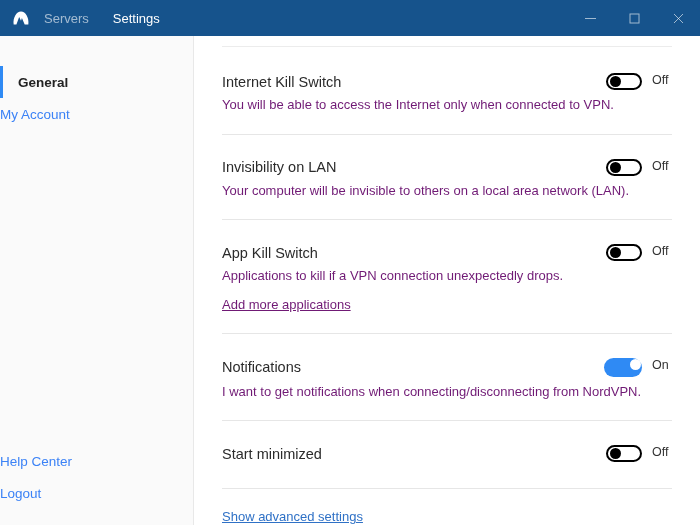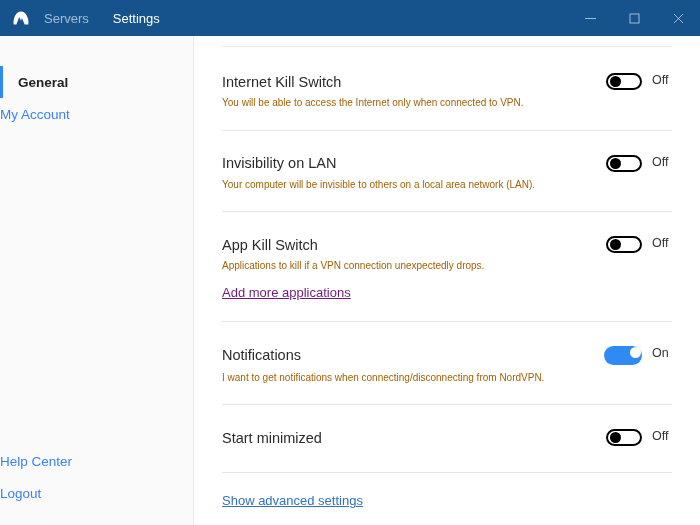--- a/index.html
+++ b/index.html
@@ -20,21 +20,21 @@
   .side-item.active { border-left: 3px solid #2f8af4; padding-left: 15px; font-weight: 600; color: #222; }
   .side-bottom { padding-bottom: 16px; }
   .main { flex: 1; overflow: hidden; position: relative; background: #fff; }
   .scroll-fade { position: absolute; left: 0; top: 0; width: 100%; height: 14px; background: linear-gradient(#fff, rgba(255,255,255,0)); z-index: 2; pointer-events:none; }
   .content { padding: 0 28px 12px 28px; }
   .hr-top { height: 1px; background: #e6e6e6; margin: 10px 0 26px 0; }
   .setting { border-bottom: 1px solid #e6e6e6; padding-bottom: 20px; margin-bottom: 24px; }
   .setting.last { border-bottom: none; padding-bottom: 6px; margin-bottom: 20px; }
   .row { display: flex; align-items: center; }
   .title { font-size: 14.5px; color: #2b2b2b; flex: 1; }
-  .desc { font-size: 10px; color: #a16207; margin-top: 6px; line-height: 1.35; }
+  .desc { font-size: 13px; color: #701a75; margin-top: 6px; line-height: 1.35; }
   .link { color: #701a75; font-size: 13px; text-decoration: underline; cursor: pointer; display: inline-block; margin-top: 12px; }
   .toggle-wrap { display: flex; align-items: flex-start; gap: 10px; padding-left: 26px; }
   .toggle { width: 36px; height: 17px; border-radius: 10px; position: relative; cursor: pointer; border: 2px solid #000; background: #fff; }
   .toggle .knob { width: 11px; height: 11px; border-radius: 50%; position: absolute; top: 1px; background: #000; }
   .toggle.off .knob { left: 1.5px; }
   .toggle.on { background: #2f8af4; border-color: #2f8af4; }
   .toggle.on .knob { right: 1.5px; background: #fff; }
   .toggle.on-std { width: 38px; height: 19px; border: none; }
   .state { font-size: 12.5px; color: #333; min-width: 20px; }
   .adv-link { color: #2f71c6; font-size: 13px; text-decoration: underline; cursor: pointer; }

